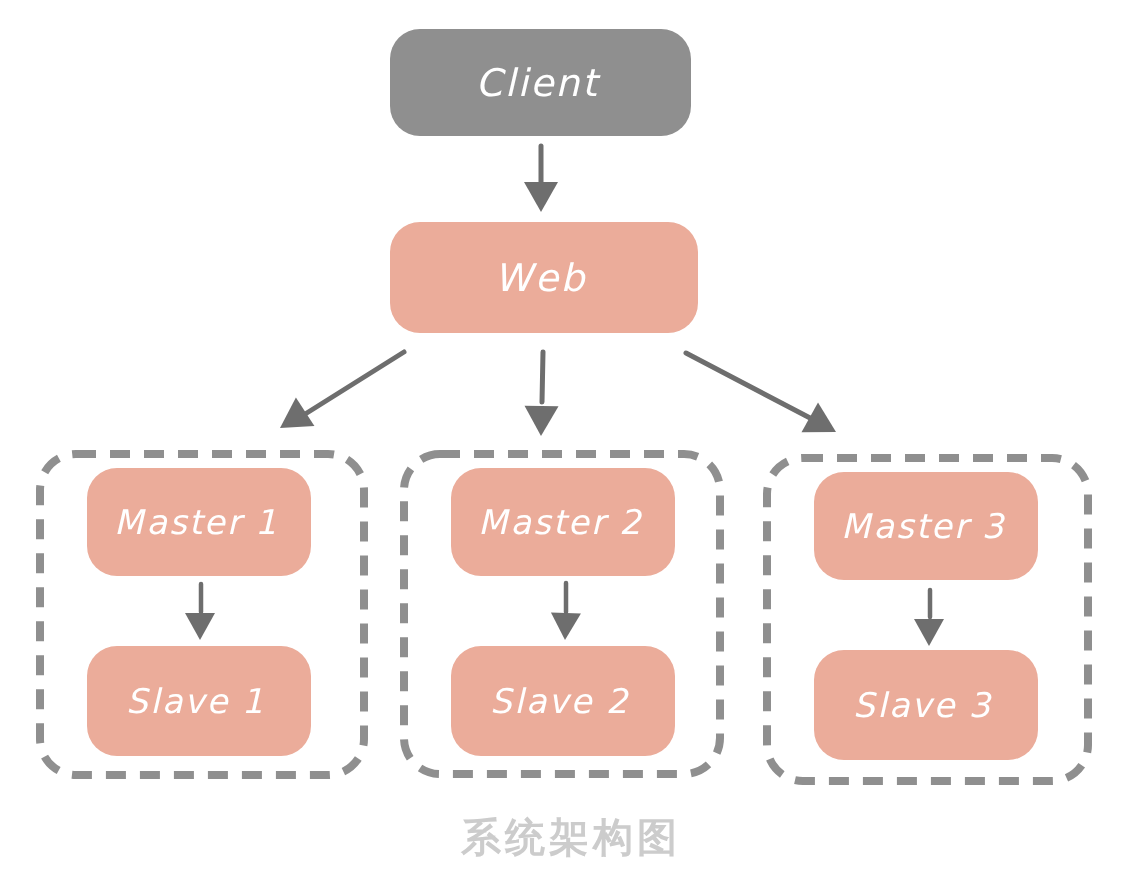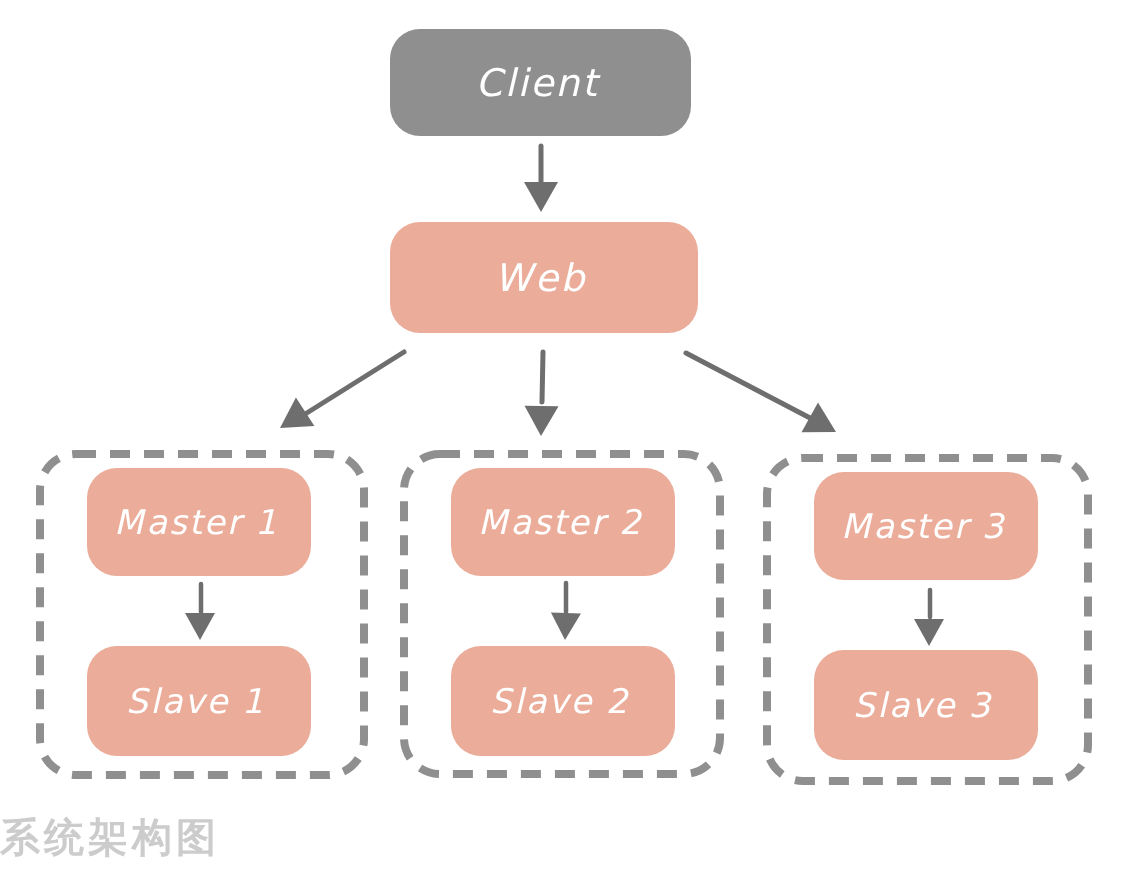--- a/index.html
+++ b/index.html
@@ -42,21 +42,21 @@
   .node-master{left:52px;top:19px;width:224px;height:108px;font-size:34px;}
   .node-slave{left:52px;top:197px;width:224px;height:110px;font-size:34px;}
 
   .arrows{position:absolute;left:0;top:0;width:1142px;height:882px;pointer-events:none;}
   .arrows line{stroke:var(--arrow);stroke-width:5;stroke-linecap:round;}
   .arrows line.thin{stroke-width:4.5;}
   .arrows polygon{fill:var(--arrow);}
 
   .caption{
     position:absolute;left:0;top:810px;width:1142px;
-    text-align:left;
+    text-align:center;
     font-size:40px;letter-spacing:4px;
     color:var(--caption-text);
     font-weight:bold;
   }
 </style>
 </head>
 <body>
 
 <div class="canvas">
 

